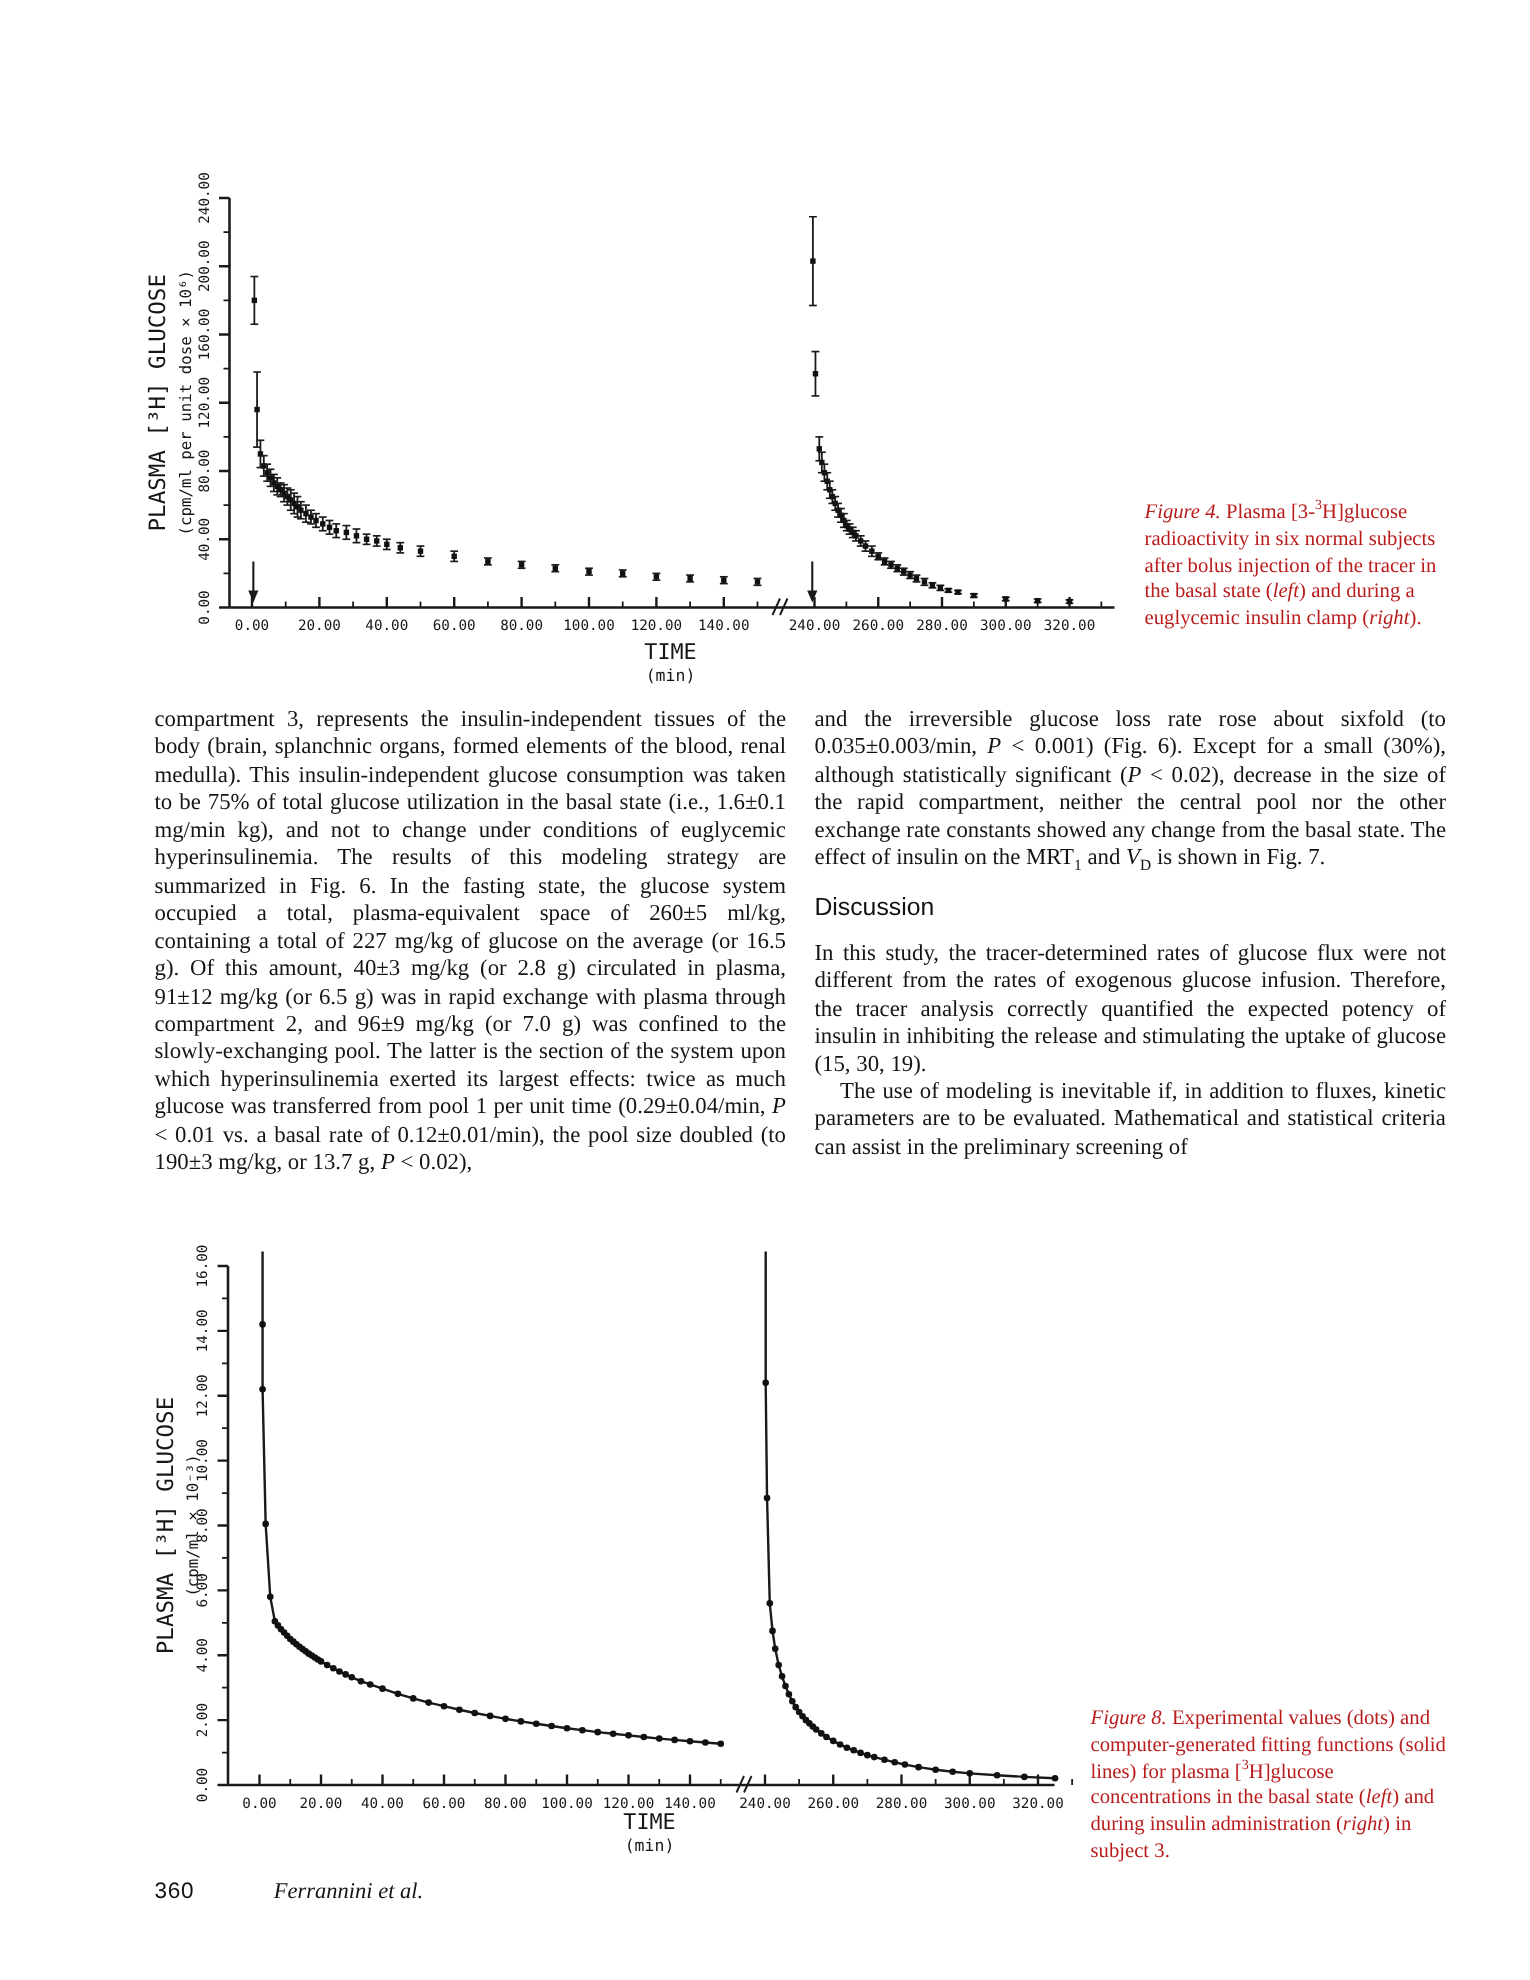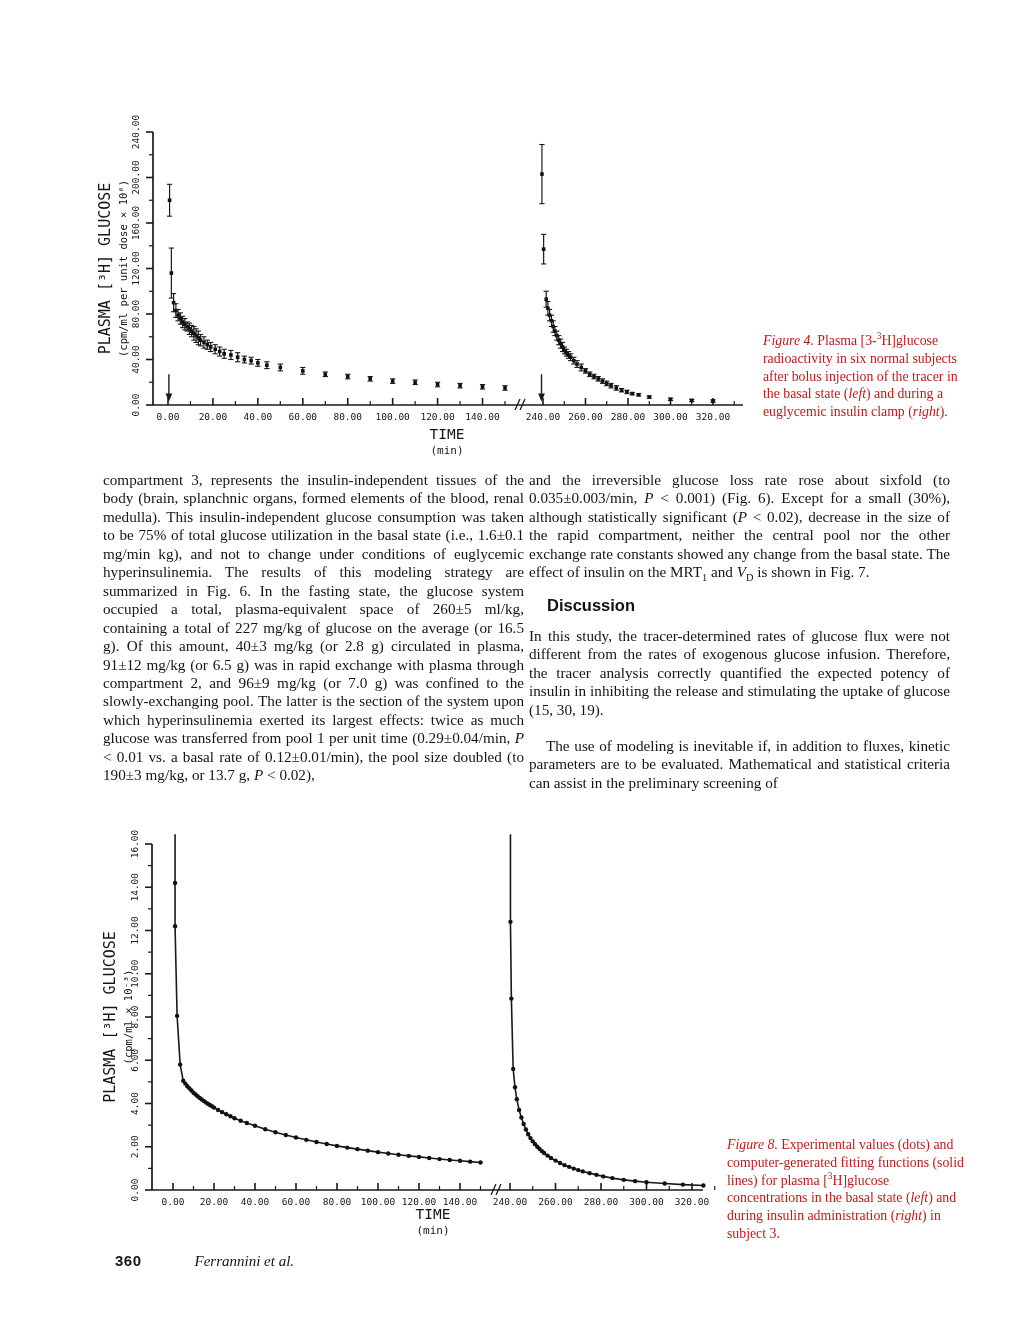--- a/index.html
+++ b/index.html
@@ -9,28 +9,28 @@
   }
   .fig{position:absolute; margin:0;}
   .fig svg{display:block;}
   .caption{
     position:absolute; font-size:13.8px; line-height:17.8px; color:#b91c1c;
     text-align:left;
   }
   .caption sup{font-size:68%; line-height:0;}
   .col{position:absolute; width:421px;}
   .col p{margin:0; text-align:justify; font-size:15.2px; line-height:18.45px;}
-  .col p.indent{text-indent:17px;margin-top:18px;}
+  .col p.indent{text-indent:17px;}
   .col sup,.col sub{font-size:68%; line-height:0;}
   h2.discussion{
-    font-family:"Liberation Sans", sans-serif; font-weight:700;
-    font-size:16.5px; margin:14px 0 12px 18px; color:#111;
+    font-family:"Liberation Sans", sans-serif; font-weight:400;
+    font-size:16.5px; margin:14px 0 12px 0; color:#111;
   }
   .footer{position:absolute; left:103px; top:1252px; font-size:15px;}
-  .footer .pagenum{font-family:"Liberation Sans",sans-serif; font-weight:700; letter-spacing:.5px;margin-left:12px;}
+  .footer .pagenum{font-family:"Liberation Sans",sans-serif; font-weight:400; letter-spacing:.5px;}
   .footer .authors{font-style:italic; margin-left:53px;}
 </style>
 </head>
 <body>
 
 <div class="page">
 
   <figure class="fig" style="left:95px; top:92px;">
     <svg width="660" height="372">
         <line x1="58" y1="40" x2="58" y2="313" stroke="#1a1a1a" stroke-width="1.7"></line>
@@ -397,21 +397,21 @@
         <line x1="615.4" y1="310.15625" x2="620.6" y2="310.15625" stroke="#1a1a1a" stroke-width="1.1"></line>
         <rect x="616.2" y="307.21875" width="3.6" height="3.6" fill="#111"></rect>
       </svg>
   </figure>
   <div class="caption" style="left:763px; top:332px; width:206px;"><i>Figure 4.</i> Plasma [3-<sup>3</sup>H]glucose radioactivity in six normal subjects after bolus injection of the tracer in the basal state (<i>left</i>) and during a euglycemic insulin clamp (<i>right</i>).</div>
 
   <div class="col" style="left:103px; top:471px;">
     <p>compartment 3, represents the insulin-independent tissues of the body (brain, splanchnic organs, formed elements of the blood, renal medulla). This insulin-independent glucose consumption was taken to be 75% of total glucose utilization in the basal state (i.e., 1.6±0.1 mg/min kg), and not to change under conditions of euglycemic hyperinsulinemia. The results of this modeling strategy are summarized in Fig. 6. In the fasting state, the glucose system occupied a total, plasma-equivalent space of 260±5 ml/kg, containing a total of 227 mg/kg of glucose on the average (or 16.5 g). Of this amount, 40±3 mg/kg (or 2.8 g) circulated in plasma, 91±12 mg/kg (or 6.5 g) was in rapid exchange with plasma through compartment 2, and 96±9 mg/kg (or 7.0 g) was confined to the slowly-exchanging pool. The latter is the section of the system upon which hyperinsulinemia exerted its largest effects: twice as much glucose was transferred from pool 1 per unit time (0.29±0.04/min, <i>P</i> &lt; 0.01 vs. a basal rate of 0.12±0.01/min), the pool size doubled (to 190±3 mg/kg, or 13.7 g, <i>P</i> &lt; 0.02),</p>
   </div>
 
-  <div class="col" style="left:529px; top:471px;">
+  <div class="col" style="left:543px; top:471px;">
     <p>and the irreversible glucose loss rate rose about sixfold (to 0.035±0.003/min, <i>P</i> &lt; 0.001) (Fig. 6). Except for a small (30%), although statistically significant (<i>P</i> &lt; 0.02), decrease in the size of the rapid compartment, neither the central pool nor the other exchange rate constants showed any change from the basal state. The effect of insulin on the MRT<sub>1</sub> and <i>V</i><sub>D</sub> is shown in Fig. 7.</p>
     <h2 class="discussion">Discussion</h2>
     <p>In this study, the tracer-determined rates of glucose flux were not different from the rates of exogenous glucose infusion. Therefore, the tracer analysis correctly quantified the expected potency of insulin in inhibiting the release and stimulating the uptake of glucose (15, 30, 19).</p>
     <p class="indent">The use of modeling is inevitable if, in addition to fluxes, kinetic parameters are to be evaluated. Mathematical and statistical criteria can assist in the preliminary screening of</p>
   </div>
 
   <figure class="fig" style="left:95px; top:828px;">
     <svg width="630" height="440">
         <line x1="57" y1="16" x2="57" y2="362" stroke="#1a1a1a" stroke-width="1.7"></line>
         <line x1="57" y1="362" x2="608" y2="362" stroke="#1a1a1a" stroke-width="1.7"></line>

